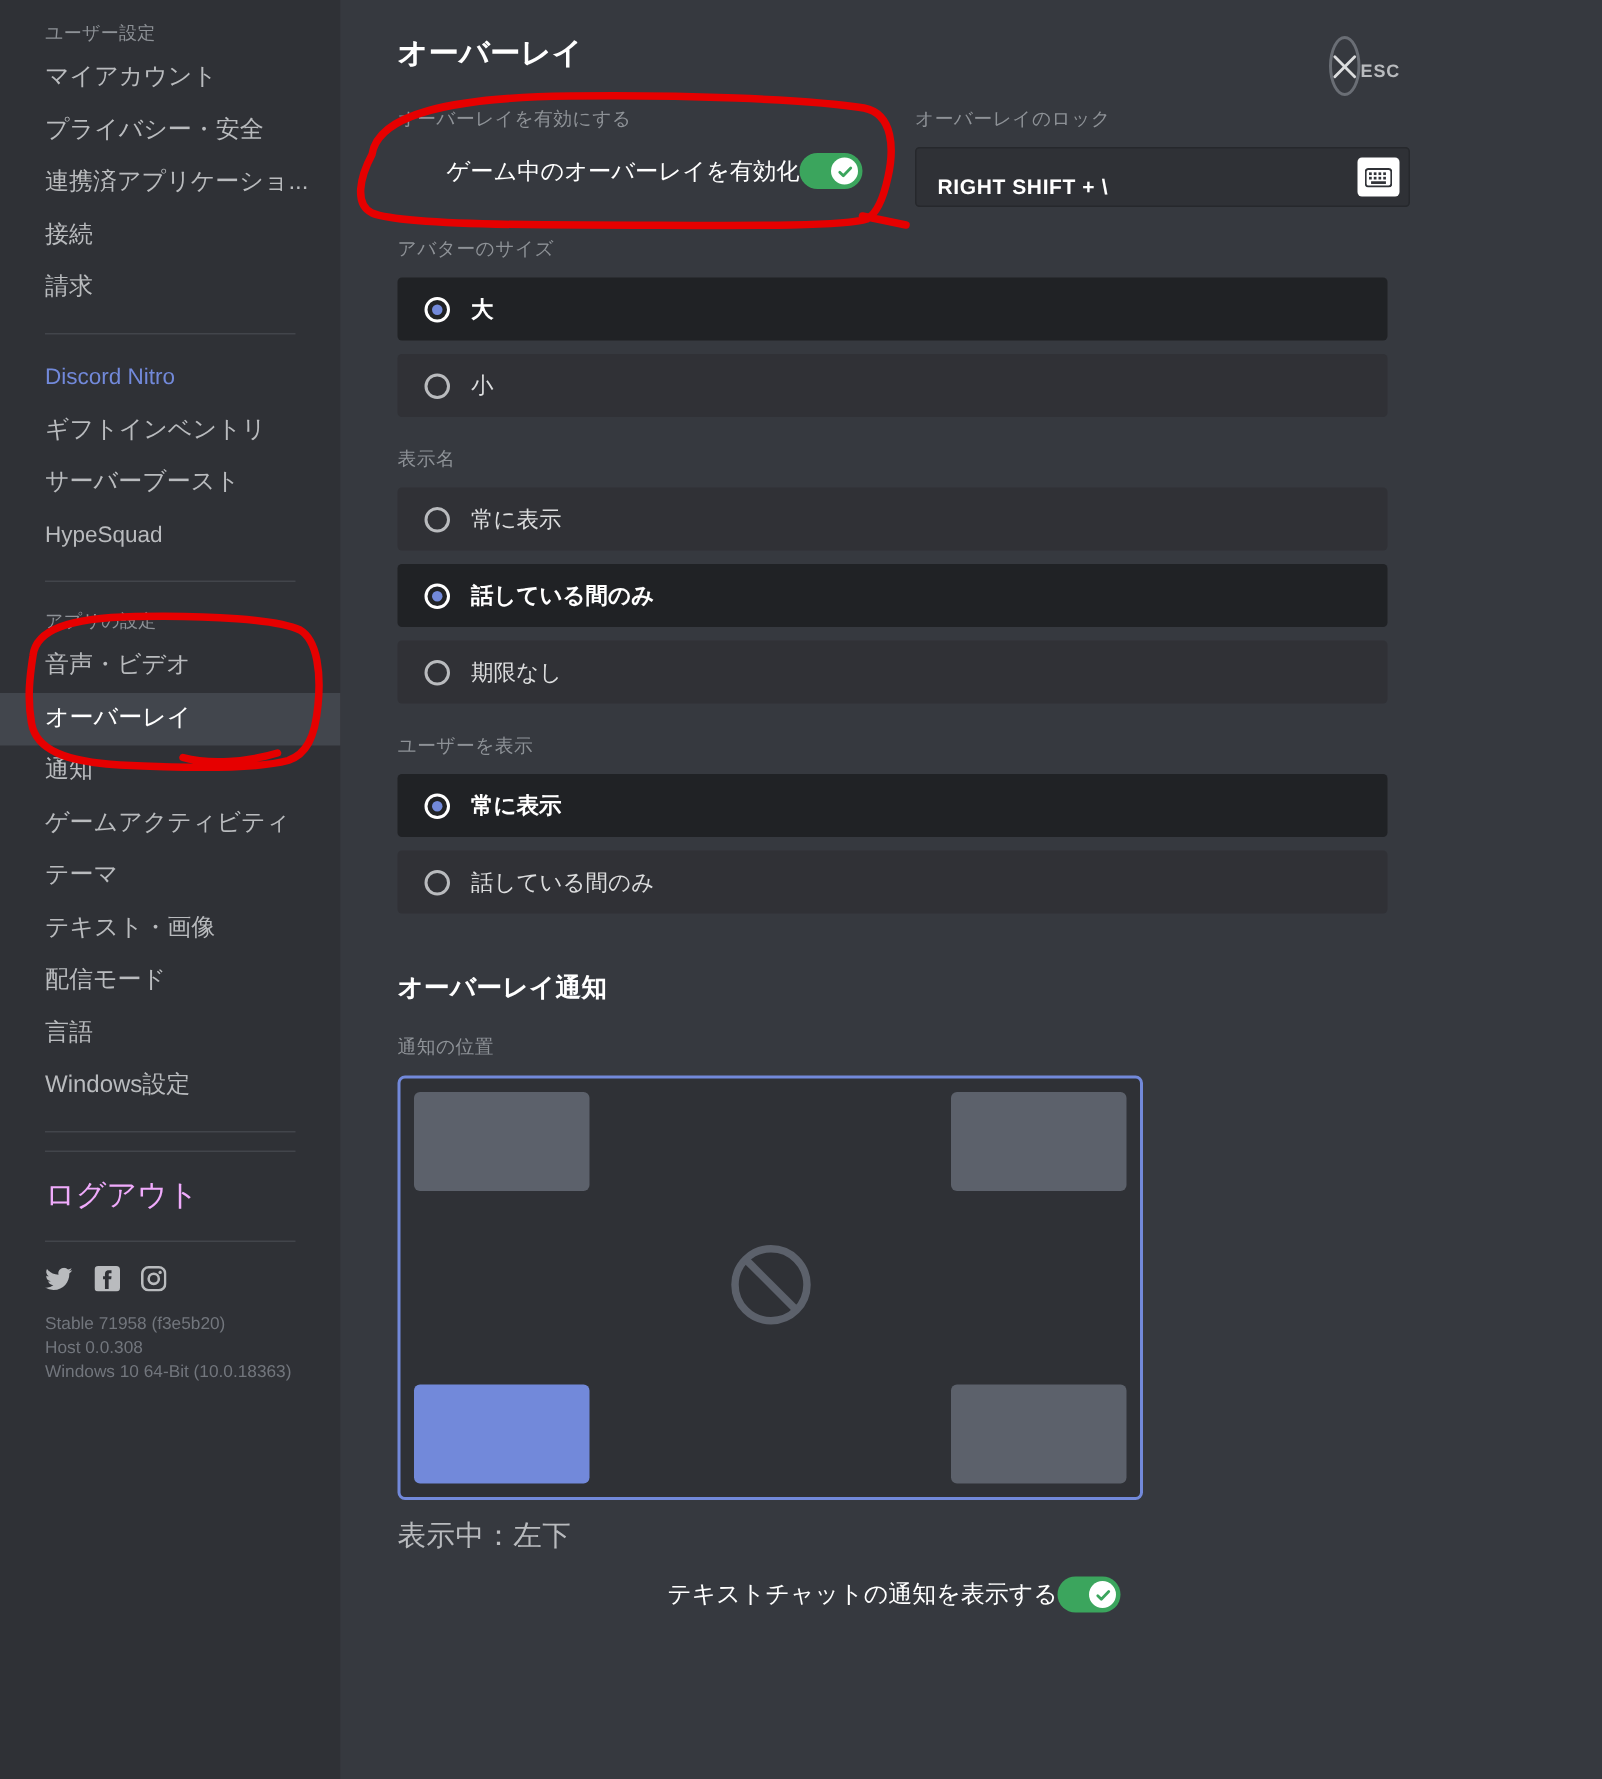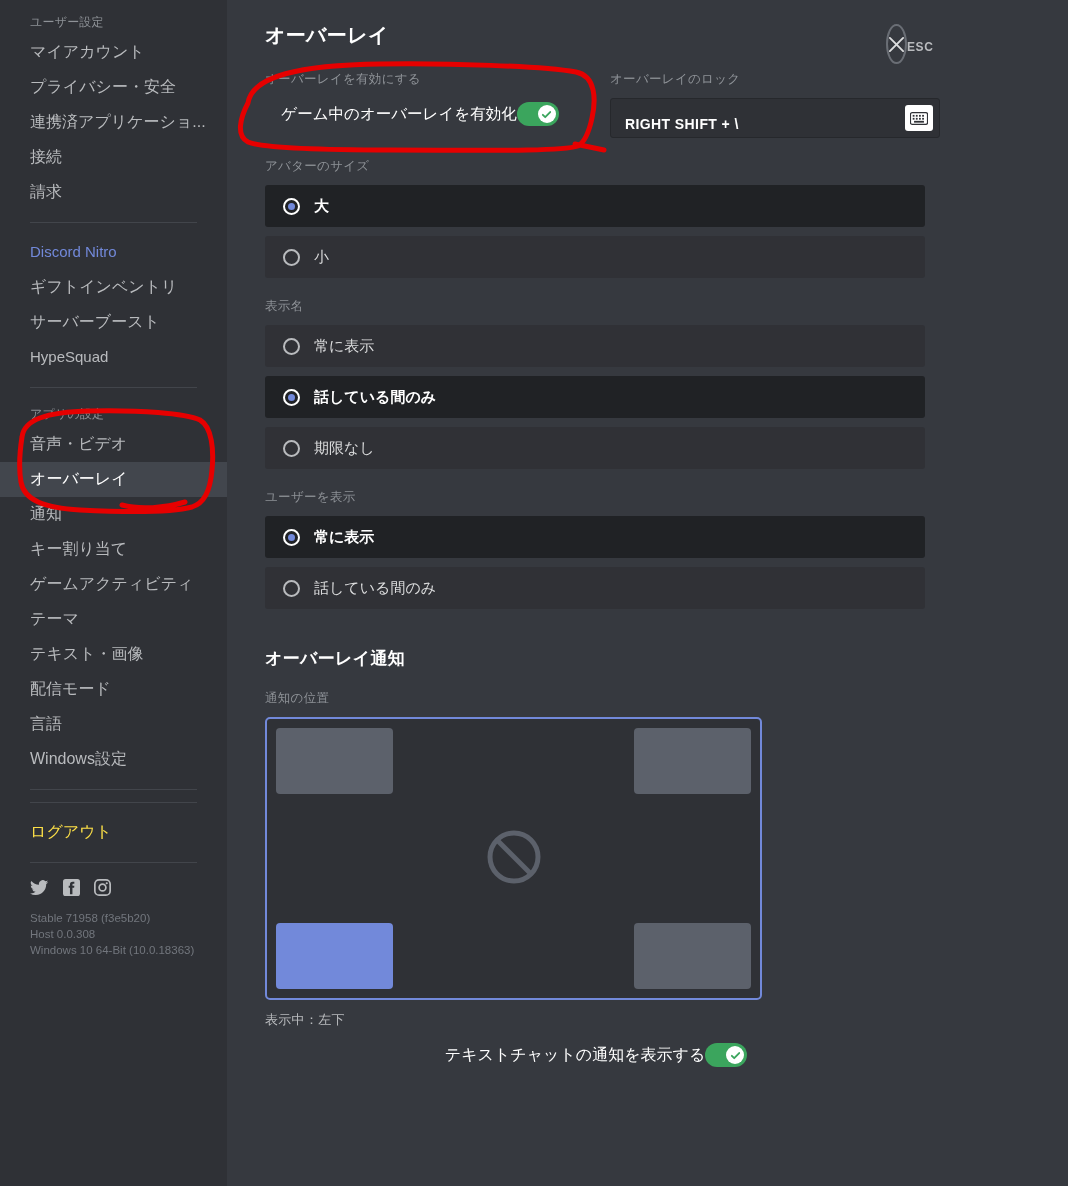--- a/index.html
+++ b/index.html
@@ -39,21 +39,21 @@
   .sb-item {
     font-size: 16px;
     color: #b9bbbe;
     padding: 6px 0 7px 30px;
     line-height: 22px;
     cursor: pointer;
     white-space: nowrap;
     overflow: hidden;
   }
   .sb-item.nitro { color: #7289da; font-size: 15px; }
-  .sb-item.logout { color: #fde047; font-size: 16px; }
+  .sb-item.logout { color: #f0abfc; font-size: 20px; }
   .sb-item.selected {
     background: #42464d;
     color: #ffffff;
   }
   .sb-item.small { font-size: 15px; }
   .sb-sep {
     height: 1px;
     background: #42454b;
     margin: 12px 30px 12px 30px;
   }
@@ -97,21 +97,21 @@
   .top-row {
     display: flex;
     gap: 0;
   }
   .top-left { width: 345px; }
   .top-right { width: 330px; margin-left: 0; }
 
   .toggle-row {
     display: flex;
     align-items: center;
-    justify-content: center;
+    justify-content: flex-end;
     height: 32px;
     width: 310px;
   }
   .toggle-row .tl {
     font-size: 15.5px;
     color: #ffffff;
     font-weight: 500;
   }
 
   .switch {
@@ -231,21 +231,21 @@
   .pos-cell.tr { top: 9px; right: 9px; }
   .pos-cell.bl { bottom: 9px; left: 9px; }
   .pos-cell.br { bottom: 9px; right: 9px; }
   .pos-center {
     position: absolute;
     top: 50%; left: 50%;
     transform: translate(-50%, -50%);
     cursor: pointer;
   }
   .pos-caption {
-    font-size: 13px;
+    font-size: 19px;
     color: #b9bbbe;
     margin-top: 11px;
     letter-spacing: .3px;
   }
 
   .final-toggle {
     display: flex;
     align-items: center;
     justify-content: center;
     width: 662px;
@@ -315,21 +315,20 @@
       <div class="sb-item">サーバーブースト</div>
       <div class="sb-item small">HypeSquad</div>
 
       <div class="sb-sep"></div>
 
       <div class="sb-header">アプリの設定</div>
 
       <div class="sb-item">音声・ビデオ</div>
       <div class="sb-item selected">オーバーレイ</div>
       <div class="sb-item">通知</div>
-      <div class="sb-item">キー割り当て</div>
       <div class="sb-item">ゲームアクティビティ</div>
       <div class="sb-item">テーマ</div>
       <div class="sb-item">テキスト・画像</div>
       <div class="sb-item">配信モード</div>
       <div class="sb-item">言語</div>
       <div class="sb-item">Windows設定</div>
 
       <div class="sb-sep"></div>
 
 

